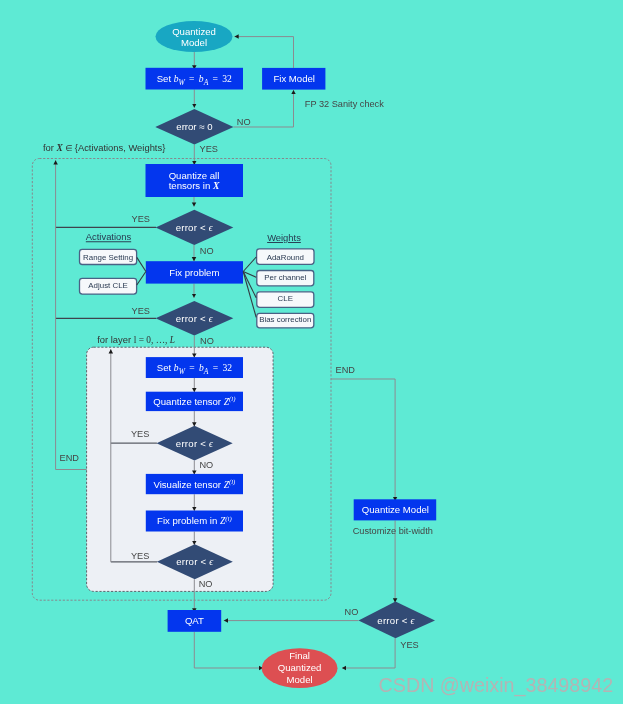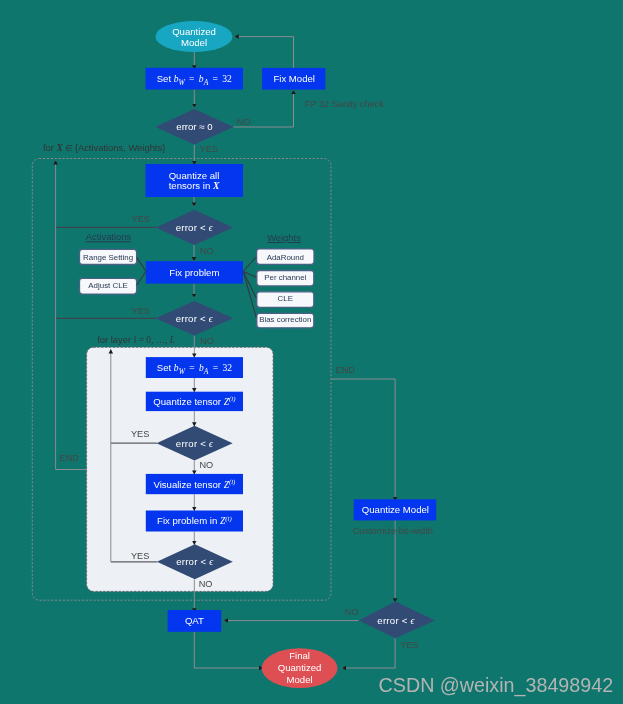--- a/index.html
+++ b/index.html
@@ -1,19 +1,19 @@
 <!DOCTYPE html>
 <html><head>
 <meta charset="utf-8">
 <title>Quantization Debugging Flowchart</title>
 <style>
   html,body{margin:0;padding:0;background:#ffffff;}
   body{width:623px;height:704px;overflow:hidden;
        font-family:"Liberation Sans",sans-serif;}
-  #root{position:relative;width:623px;height:704px;background:#0f766e;}
+  #root{position:relative;width:623px;height:704px;background:#5eead4;}
   svg#fc{display:block;position:absolute;left:0;top:0;}
   text{font-family:"Liberation Sans",sans-serif;}
   .nodetxt{fill:#ffffff;font-size:9.6px;}
   .dia{letter-spacing:0.25px;}
   .edgelbl{fill:#454545;font-size:9.2px;}
   .grouplbl{fill:#333333;font-size:9.4px;}
   .pilltxt{fill:#2a3a52;font-size:7.9px;}
   .hdr{fill:#27384f;font-size:9.4px;}
   .mi{font-family:"Liberation Serif",serif;font-style:italic;}
   .mn{font-family:"Liberation Serif",serif;font-style:normal;}

